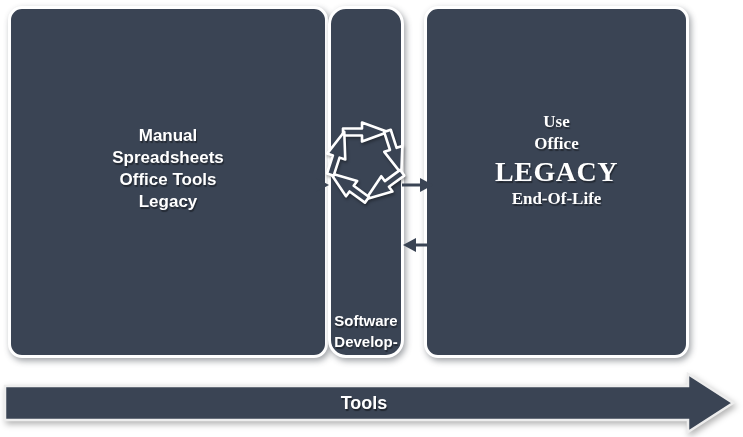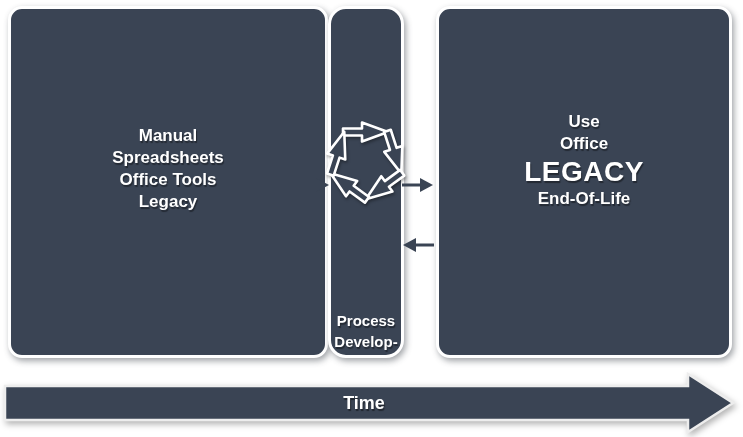--- a/index.html
+++ b/index.html
@@ -26,21 +26,21 @@
     height: 352px;
     background: var(--panel-fill);
     border: 3px solid var(--panel-border);
     border-radius: 14px;
     box-shadow: 2px 3px 6px rgba(45, 50, 60, 0.45);
     color: var(--text);
     text-align: center;
   }
   .panel.prev  { left: 8px;   width: 320px; }
   .panel.soft  { left: 328px; width: 76px; border-radius: 18px; }
-  .panel.maint { left: 436px; width: 296px; }
+  .panel.maint { left: 424px; width: 265px; font-family: Liberation Serif, serif; }
 
   .list {
     position: absolute;
     left: 0; right: 0;
     font-weight: 700;
     font-size: 17px;
     line-height: 22px;
     text-shadow: 1px 1.5px 1px rgba(0,0,0,0.40);
   }
   .panel.prev  .list { top: 116px; }
@@ -138,21 +138,21 @@
           <polygon points="-23,-3.5 -4,-3.5 -4,-9.5 22,0 -4,9.5 -4,3.5 -23,3.5" transform="translate(0,-30)"></polygon>
         </g>
       </defs>
       <use href="#cyc-arrow"></use>
       <use href="#cyc-arrow" transform="rotate(72)"></use>
       <use href="#cyc-arrow" transform="rotate(144)"></use>
       <use href="#cyc-arrow" transform="rotate(216)"></use>
       <use href="#cyc-arrow" transform="rotate(288)"></use>
     </svg>
     <div class="soft-label">
-      <div>Process</div>
+      <div>Software</div>
       <div>Develop-</div>
     </div>
   </section>
 
   <section class="panel maint">
     <div class="list">
       <div>Use</div>
       <div>Office</div>
       <div class="highlight">LEGACY</div>
       <div>End-Of-Life</div>
@@ -168,15 +168,15 @@
     <polygon points="18,2 31,9 18,16"></polygon>
   </svg>
   <svg id="back" class="gap-arrow" viewBox="0 0 32 18" aria-hidden="true">
     <line x1="32" y1="9" x2="12" y2="9"></line>
     <polygon points="14,2 1,9 14,16"></polygon>
   </svg>
 
   <svg class="time-svg" width="737" height="62" viewBox="0 0 737 62" aria-hidden="true">
     <polygon points="3,14 686,14 686,2 731,31 686,60 686,48 3,48"></polygon>
   </svg>
-  <div class="time-label">Time</div>
+  <div class="time-label">Tools</div>
 
 </div>
 
 </body></html>

